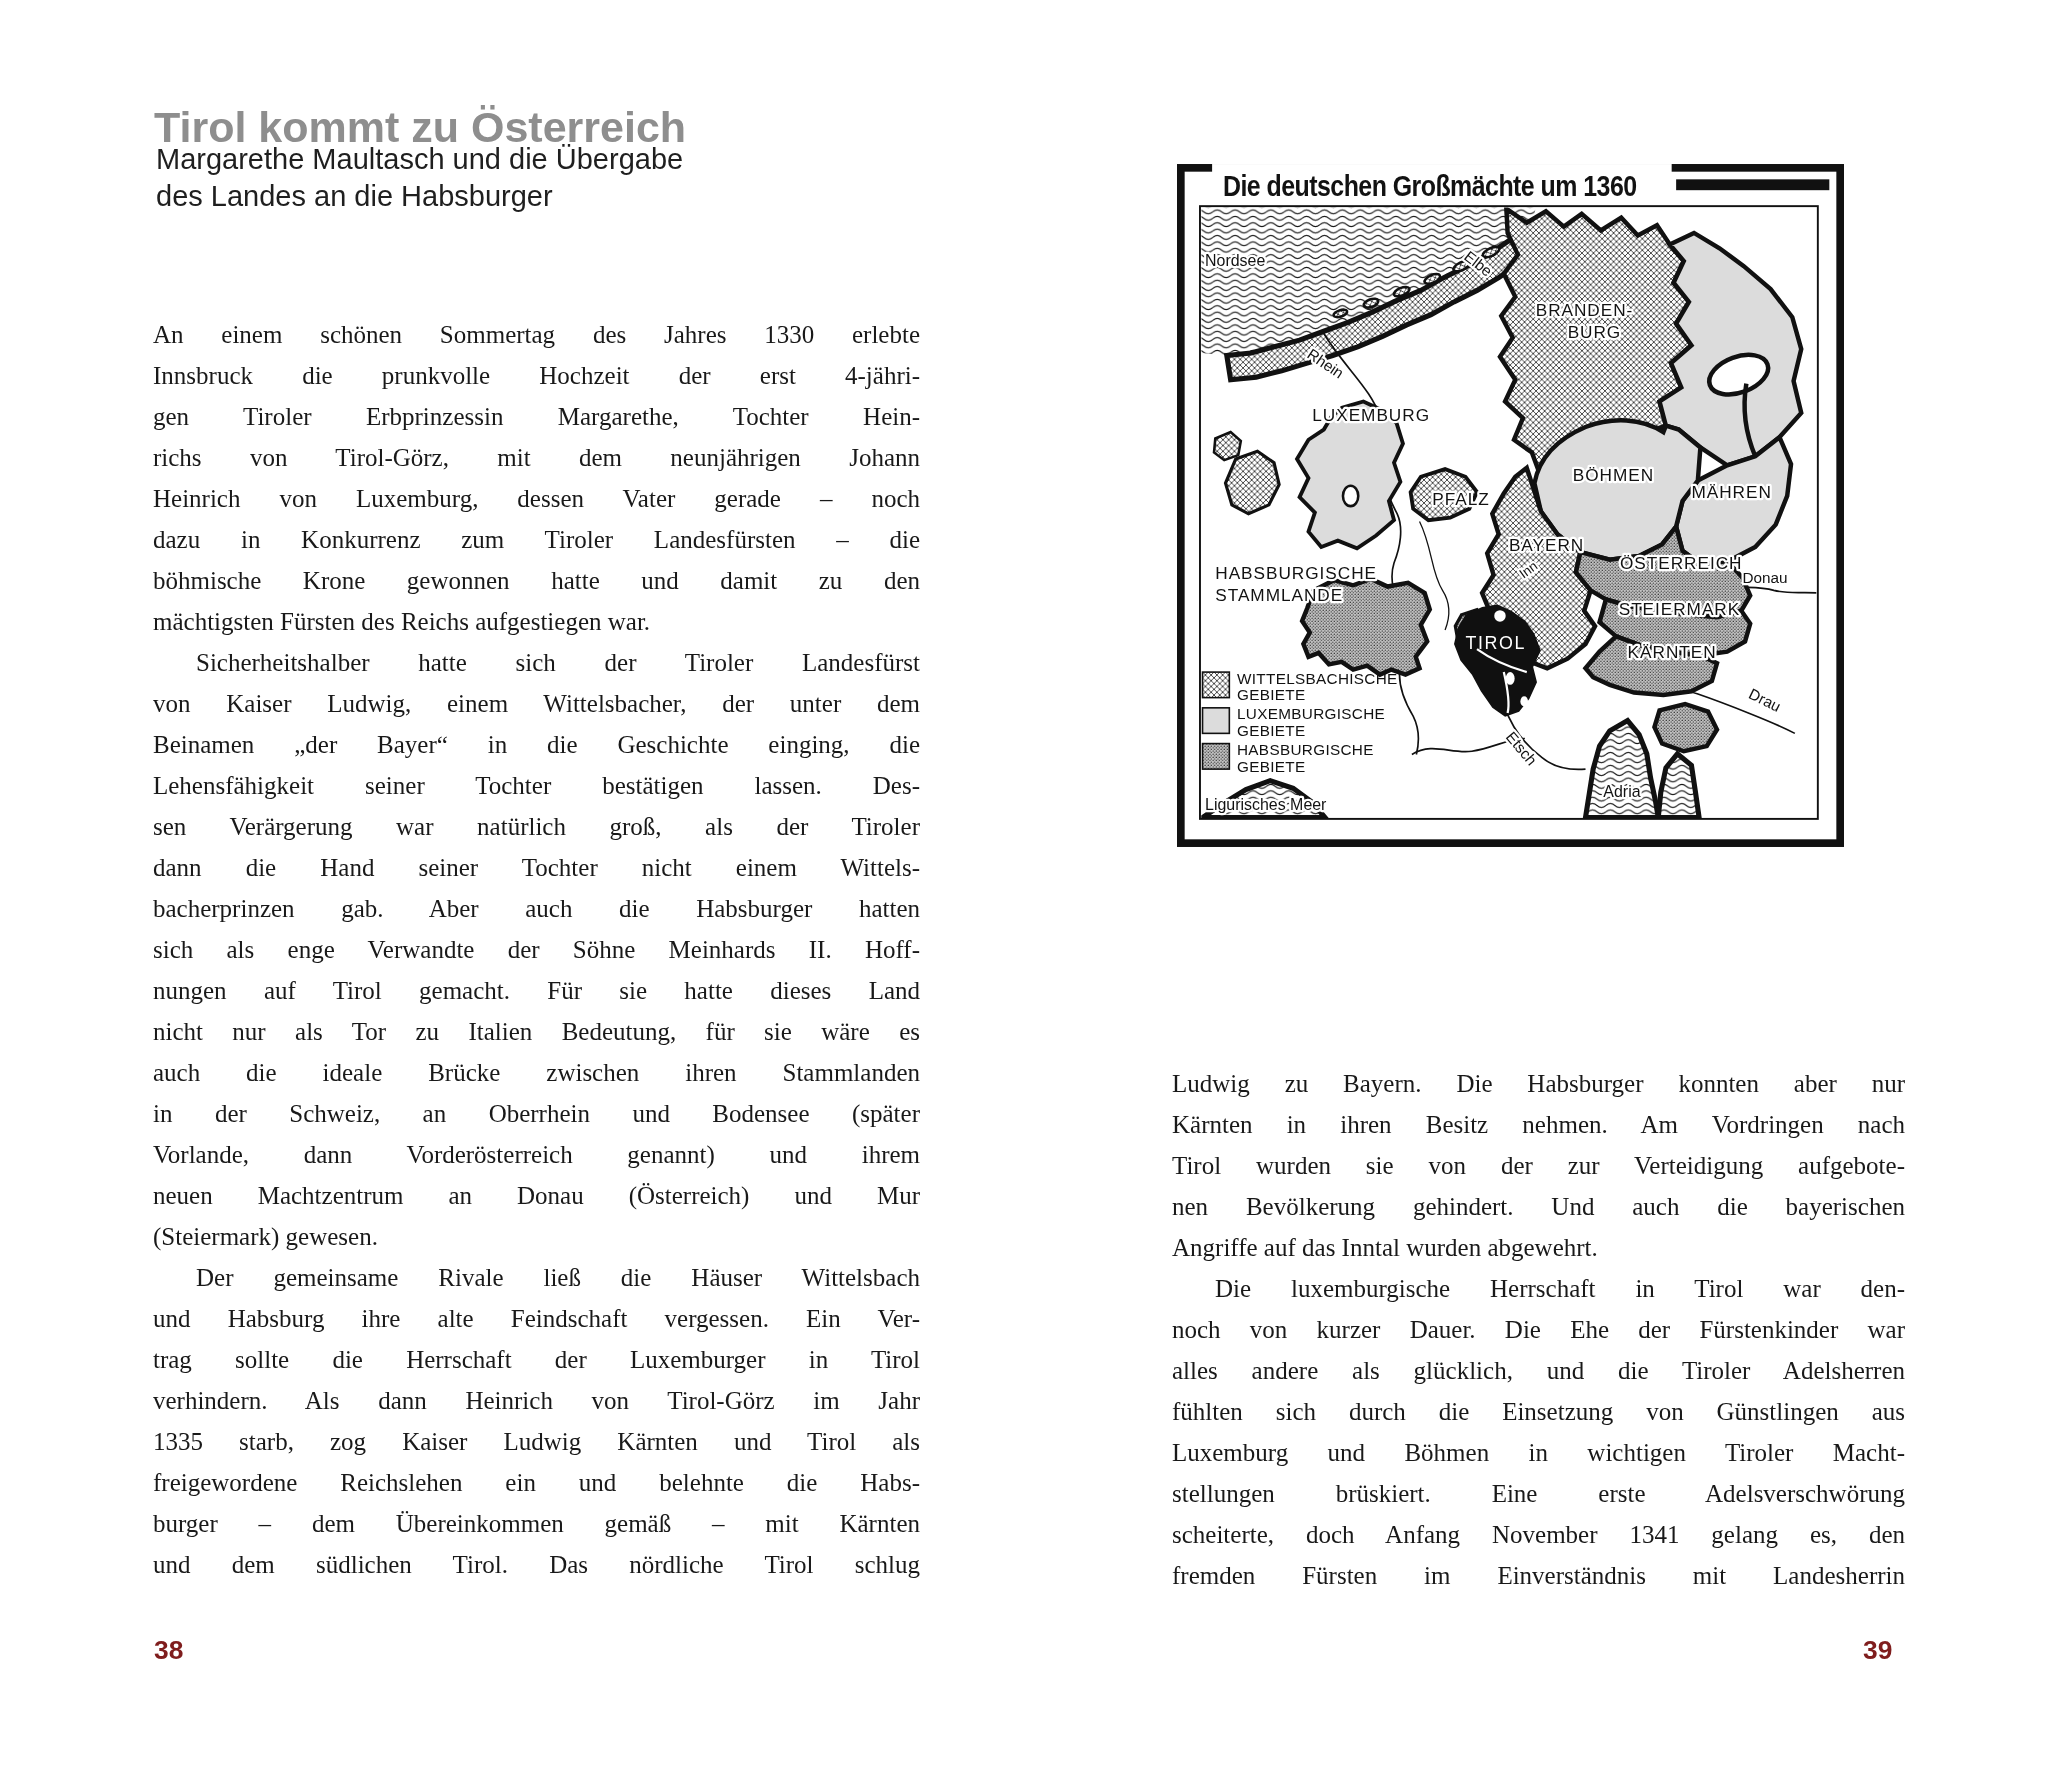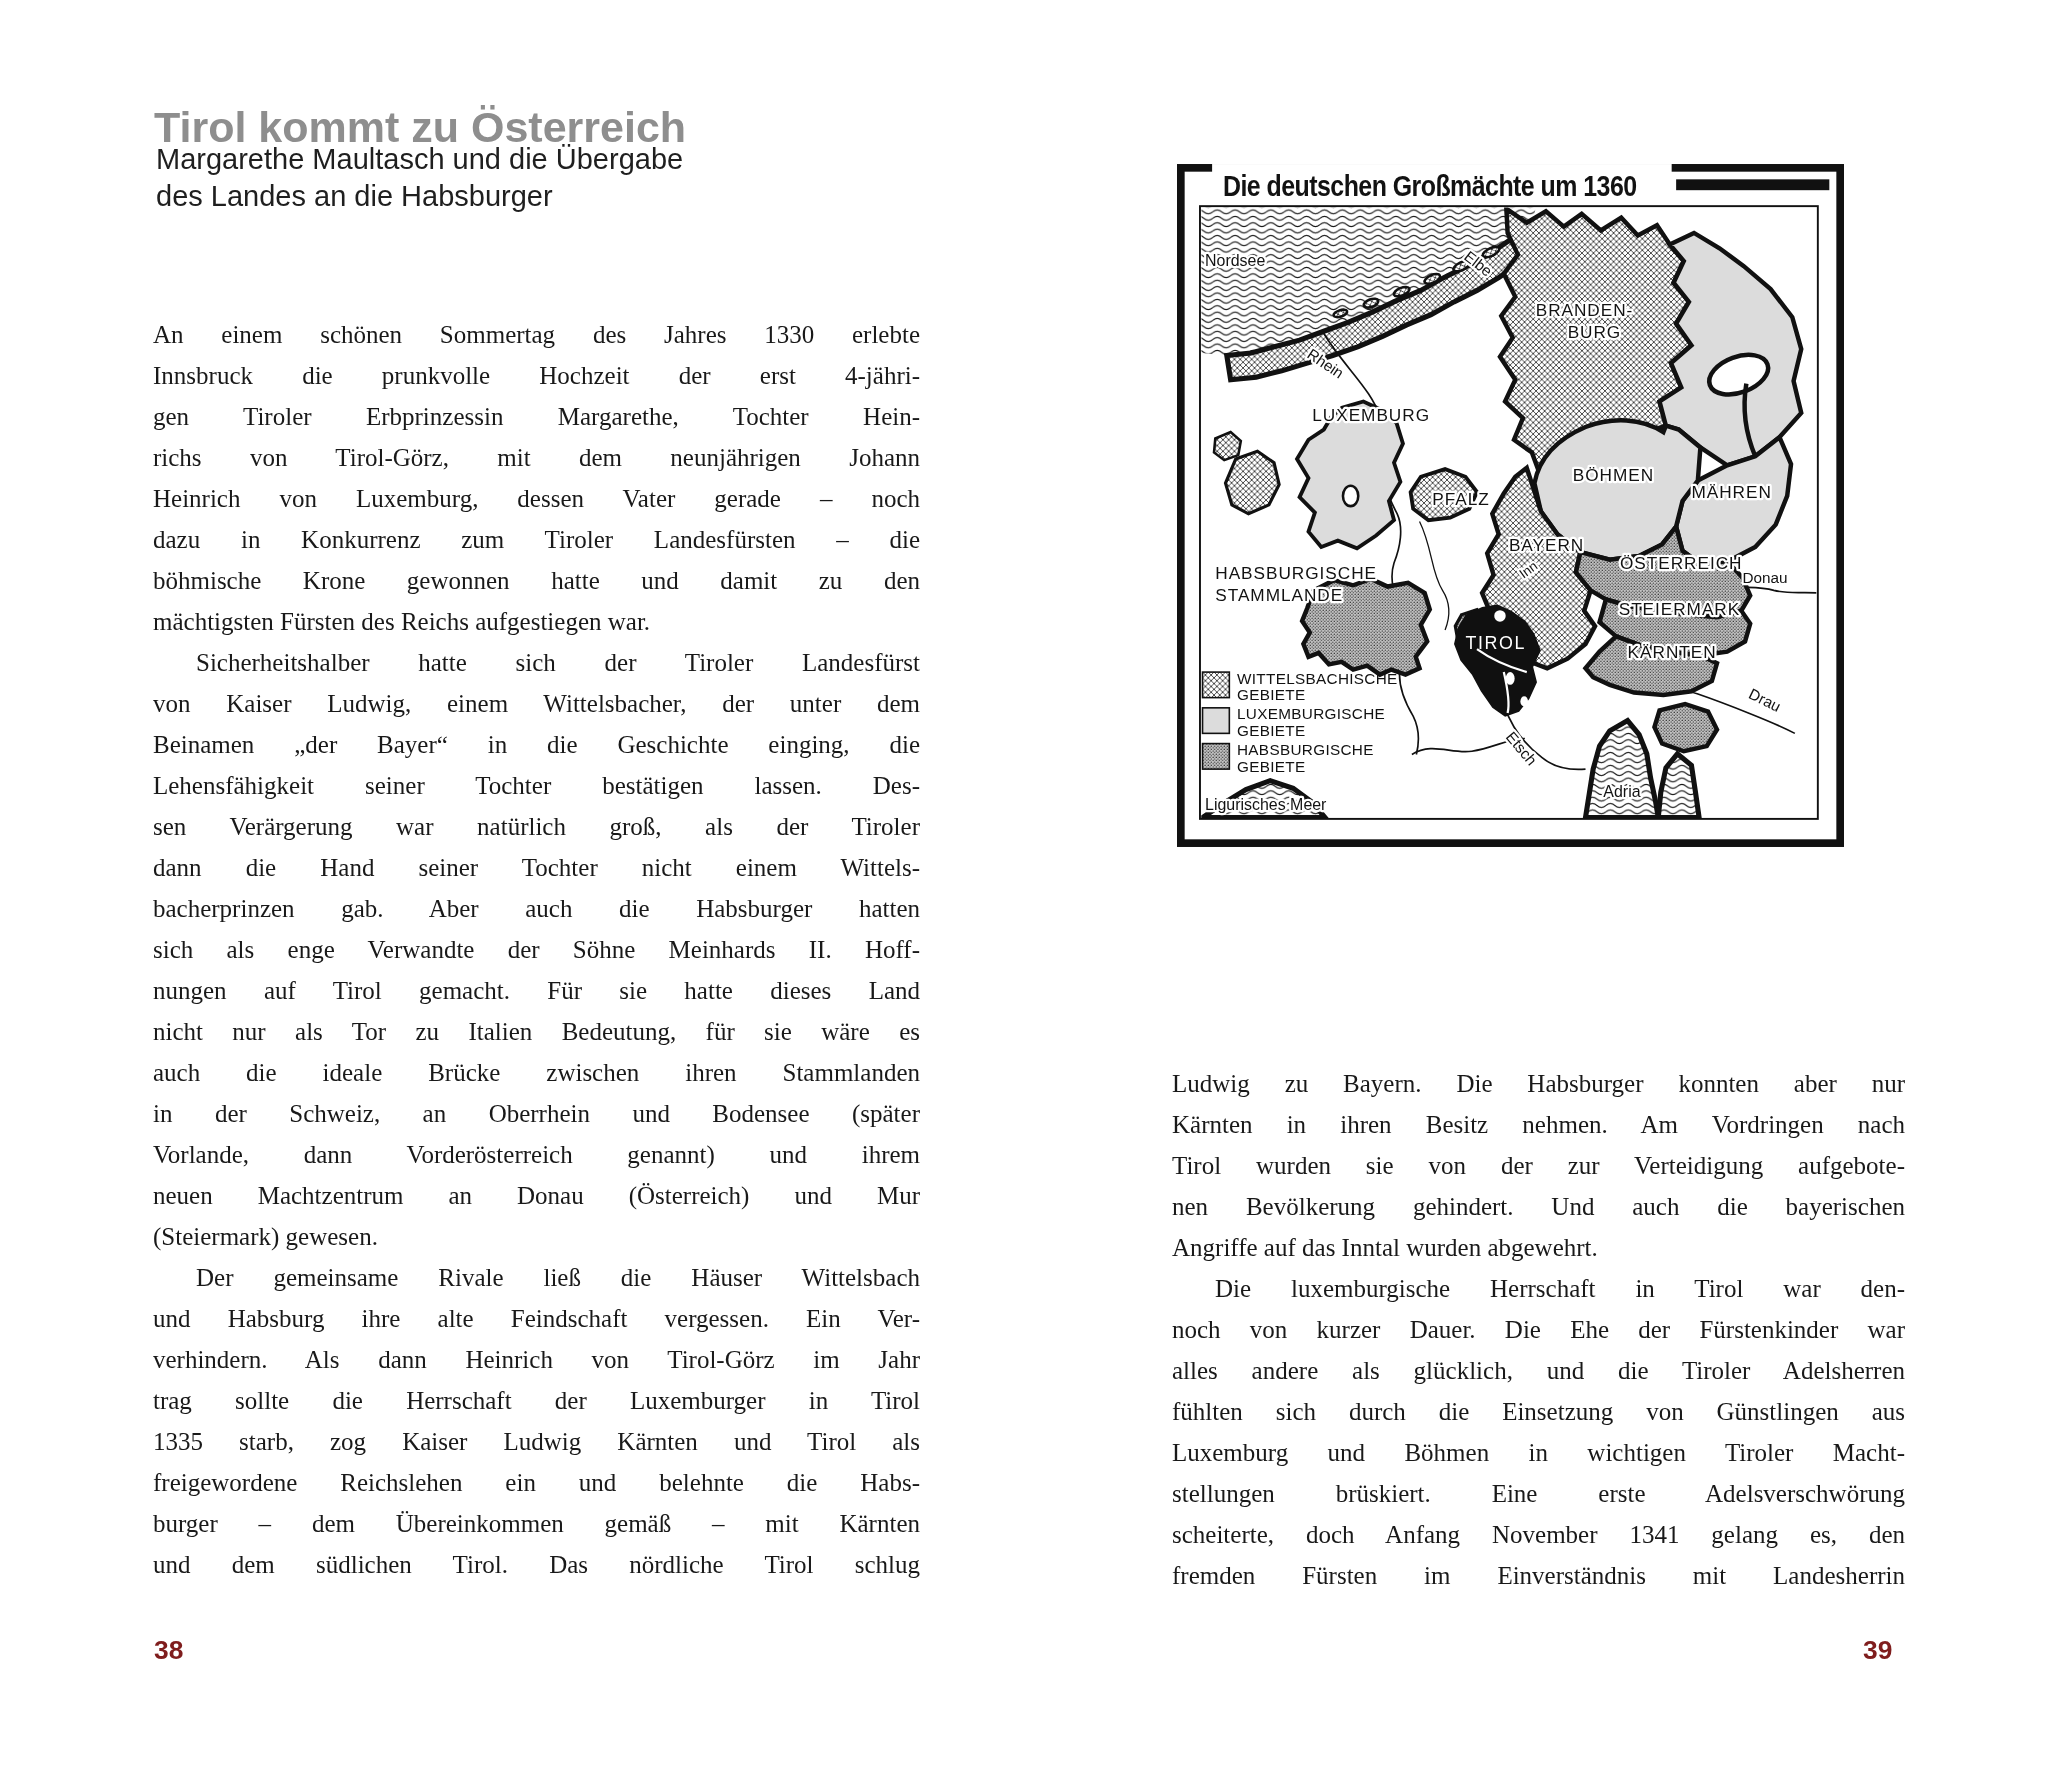--- a/index.html
+++ b/index.html
@@ -69,22 +69,22 @@
       <div class="line">sich als enge Verwandte der Söhne Meinhards II. Hoff-</div>
       <div class="line">nungen auf Tirol gemacht. Für sie hatte dieses Land</div>
       <div class="line">nicht nur als Tor zu Italien Bedeutung, für sie wäre es</div>
       <div class="line">auch die ideale Brücke zwischen ihren Stammlanden</div>
       <div class="line">in der Schweiz, an Oberrhein und Bodensee (später</div>
       <div class="line">Vorlande, dann Vorderösterreich genannt) und ihrem</div>
       <div class="line">neuen Machtzentrum an Donau (Österreich) und Mur</div>
       <div class="line end">(Steiermark) gewesen.</div>
       <div class="line indent">Der gemeinsame Rivale ließ die Häuser Wittelsbach</div>
       <div class="line">und Habsburg ihre alte Feindschaft vergessen. Ein Ver-</div>
+      <div class="line">trag sollte die Herrschaft der Luxemburger in Tirol</div>
       <div class="line">verhindern. Als dann Heinrich von Tirol-Görz im Jahr</div>
-      <div class="line">trag sollte die Herrschaft der Luxemburger in Tirol</div>
       <div class="line">1335 starb, zog Kaiser Ludwig Kärnten und Tirol als</div>
       <div class="line">freigewordene Reichslehen ein und belehnte die Habs-</div>
       <div class="line">burger – dem Übereinkommen gemäß – mit Kärnten</div>
       <div class="line">und dem südlichen Tirol. Das nördliche Tirol schlug</div>
     </div>
   <div class="page-num num-left">38</div>
 </section>
 
 <section>
   <figure class="map-figure">

